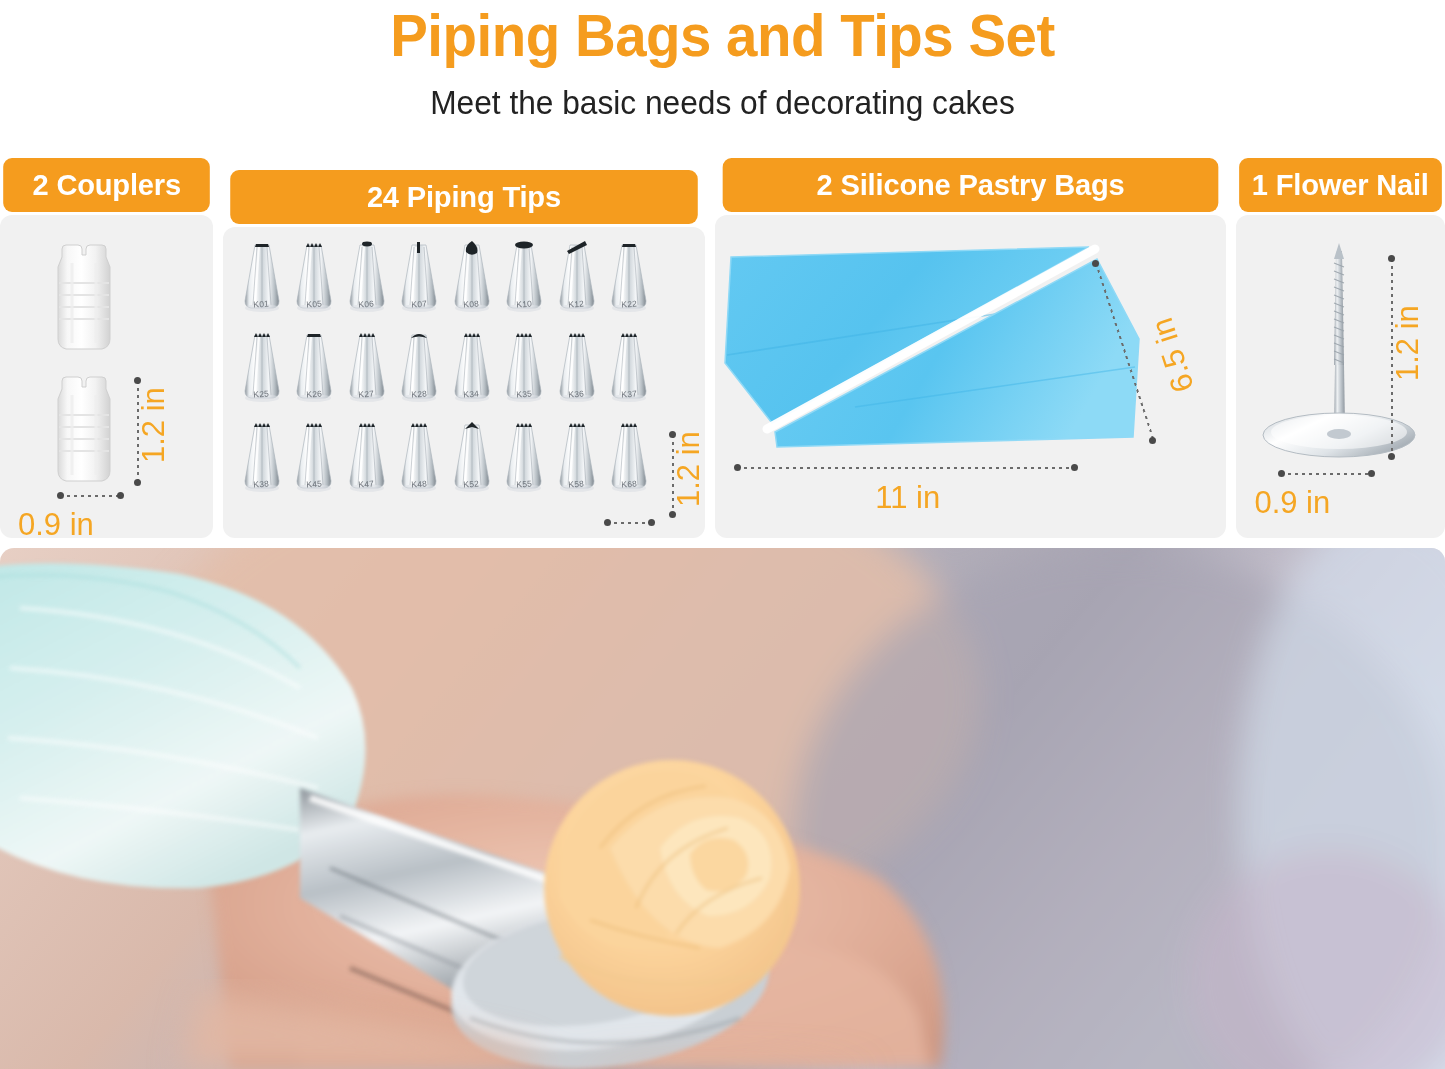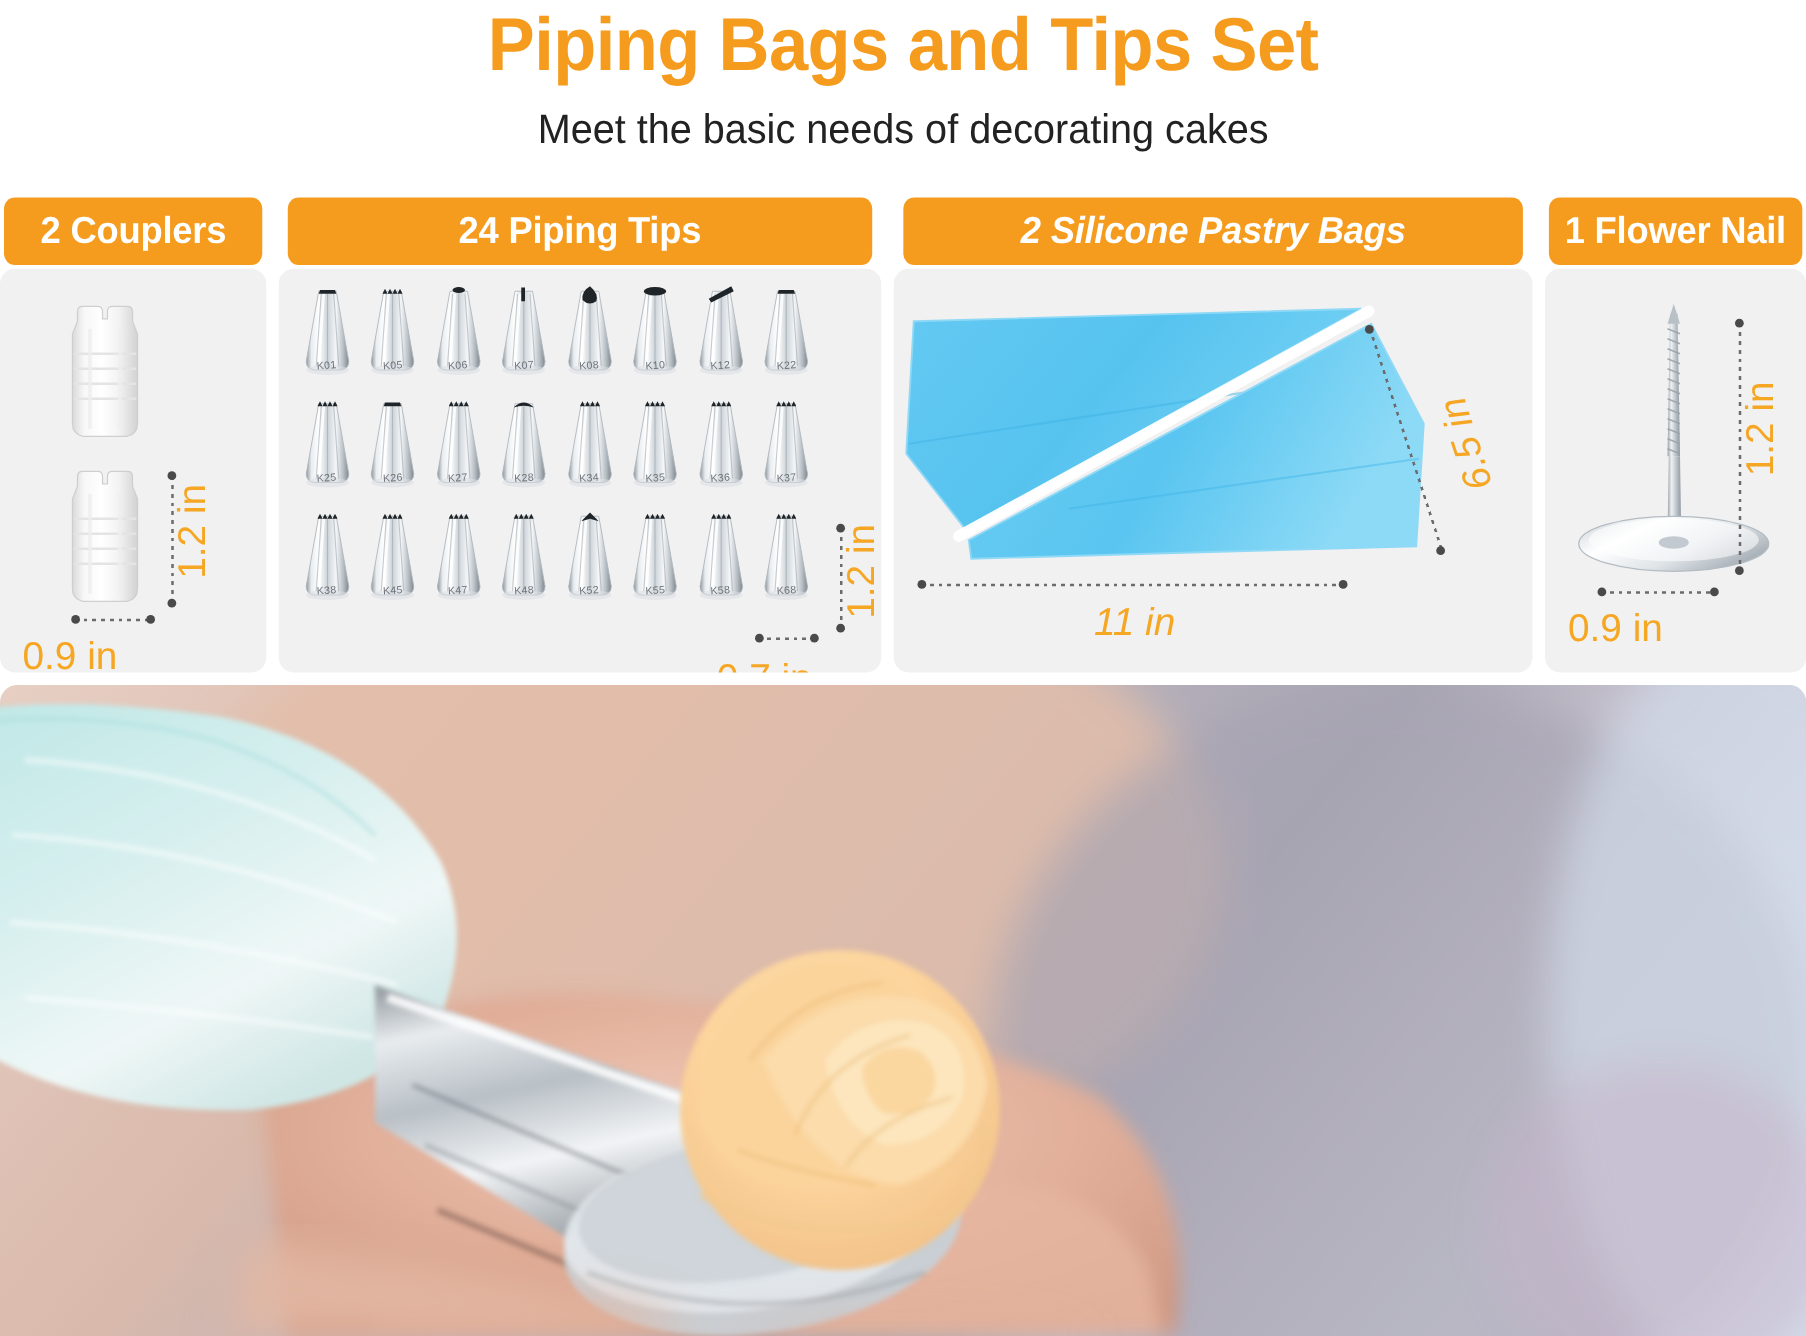--- a/index.html
+++ b/index.html
@@ -44,22 +44,22 @@
     display: flex;
     gap: 10px;
   }
   .panel {
     position: relative;
     display: flex;
     flex-direction: column;
     align-items: flex-end;
   }
   .panel-couplers { width: 218px; }
-  .panel-tips     { width: 492px; }
-  .panel-bags     { width: 522px; font-style: italic; }
+  .panel-tips     { width: 492px; margin-top: 12px; }
+  .panel-bags     { width: 522px; }
   .panel-nail     { width: 213px; }
 
   .panel-head {
     background: #F59C1E;
     color: #ffffff;
     border-radius: 9px;
     height: 54px;
     width: 100%;
     display: flex;
     align-items: center;

